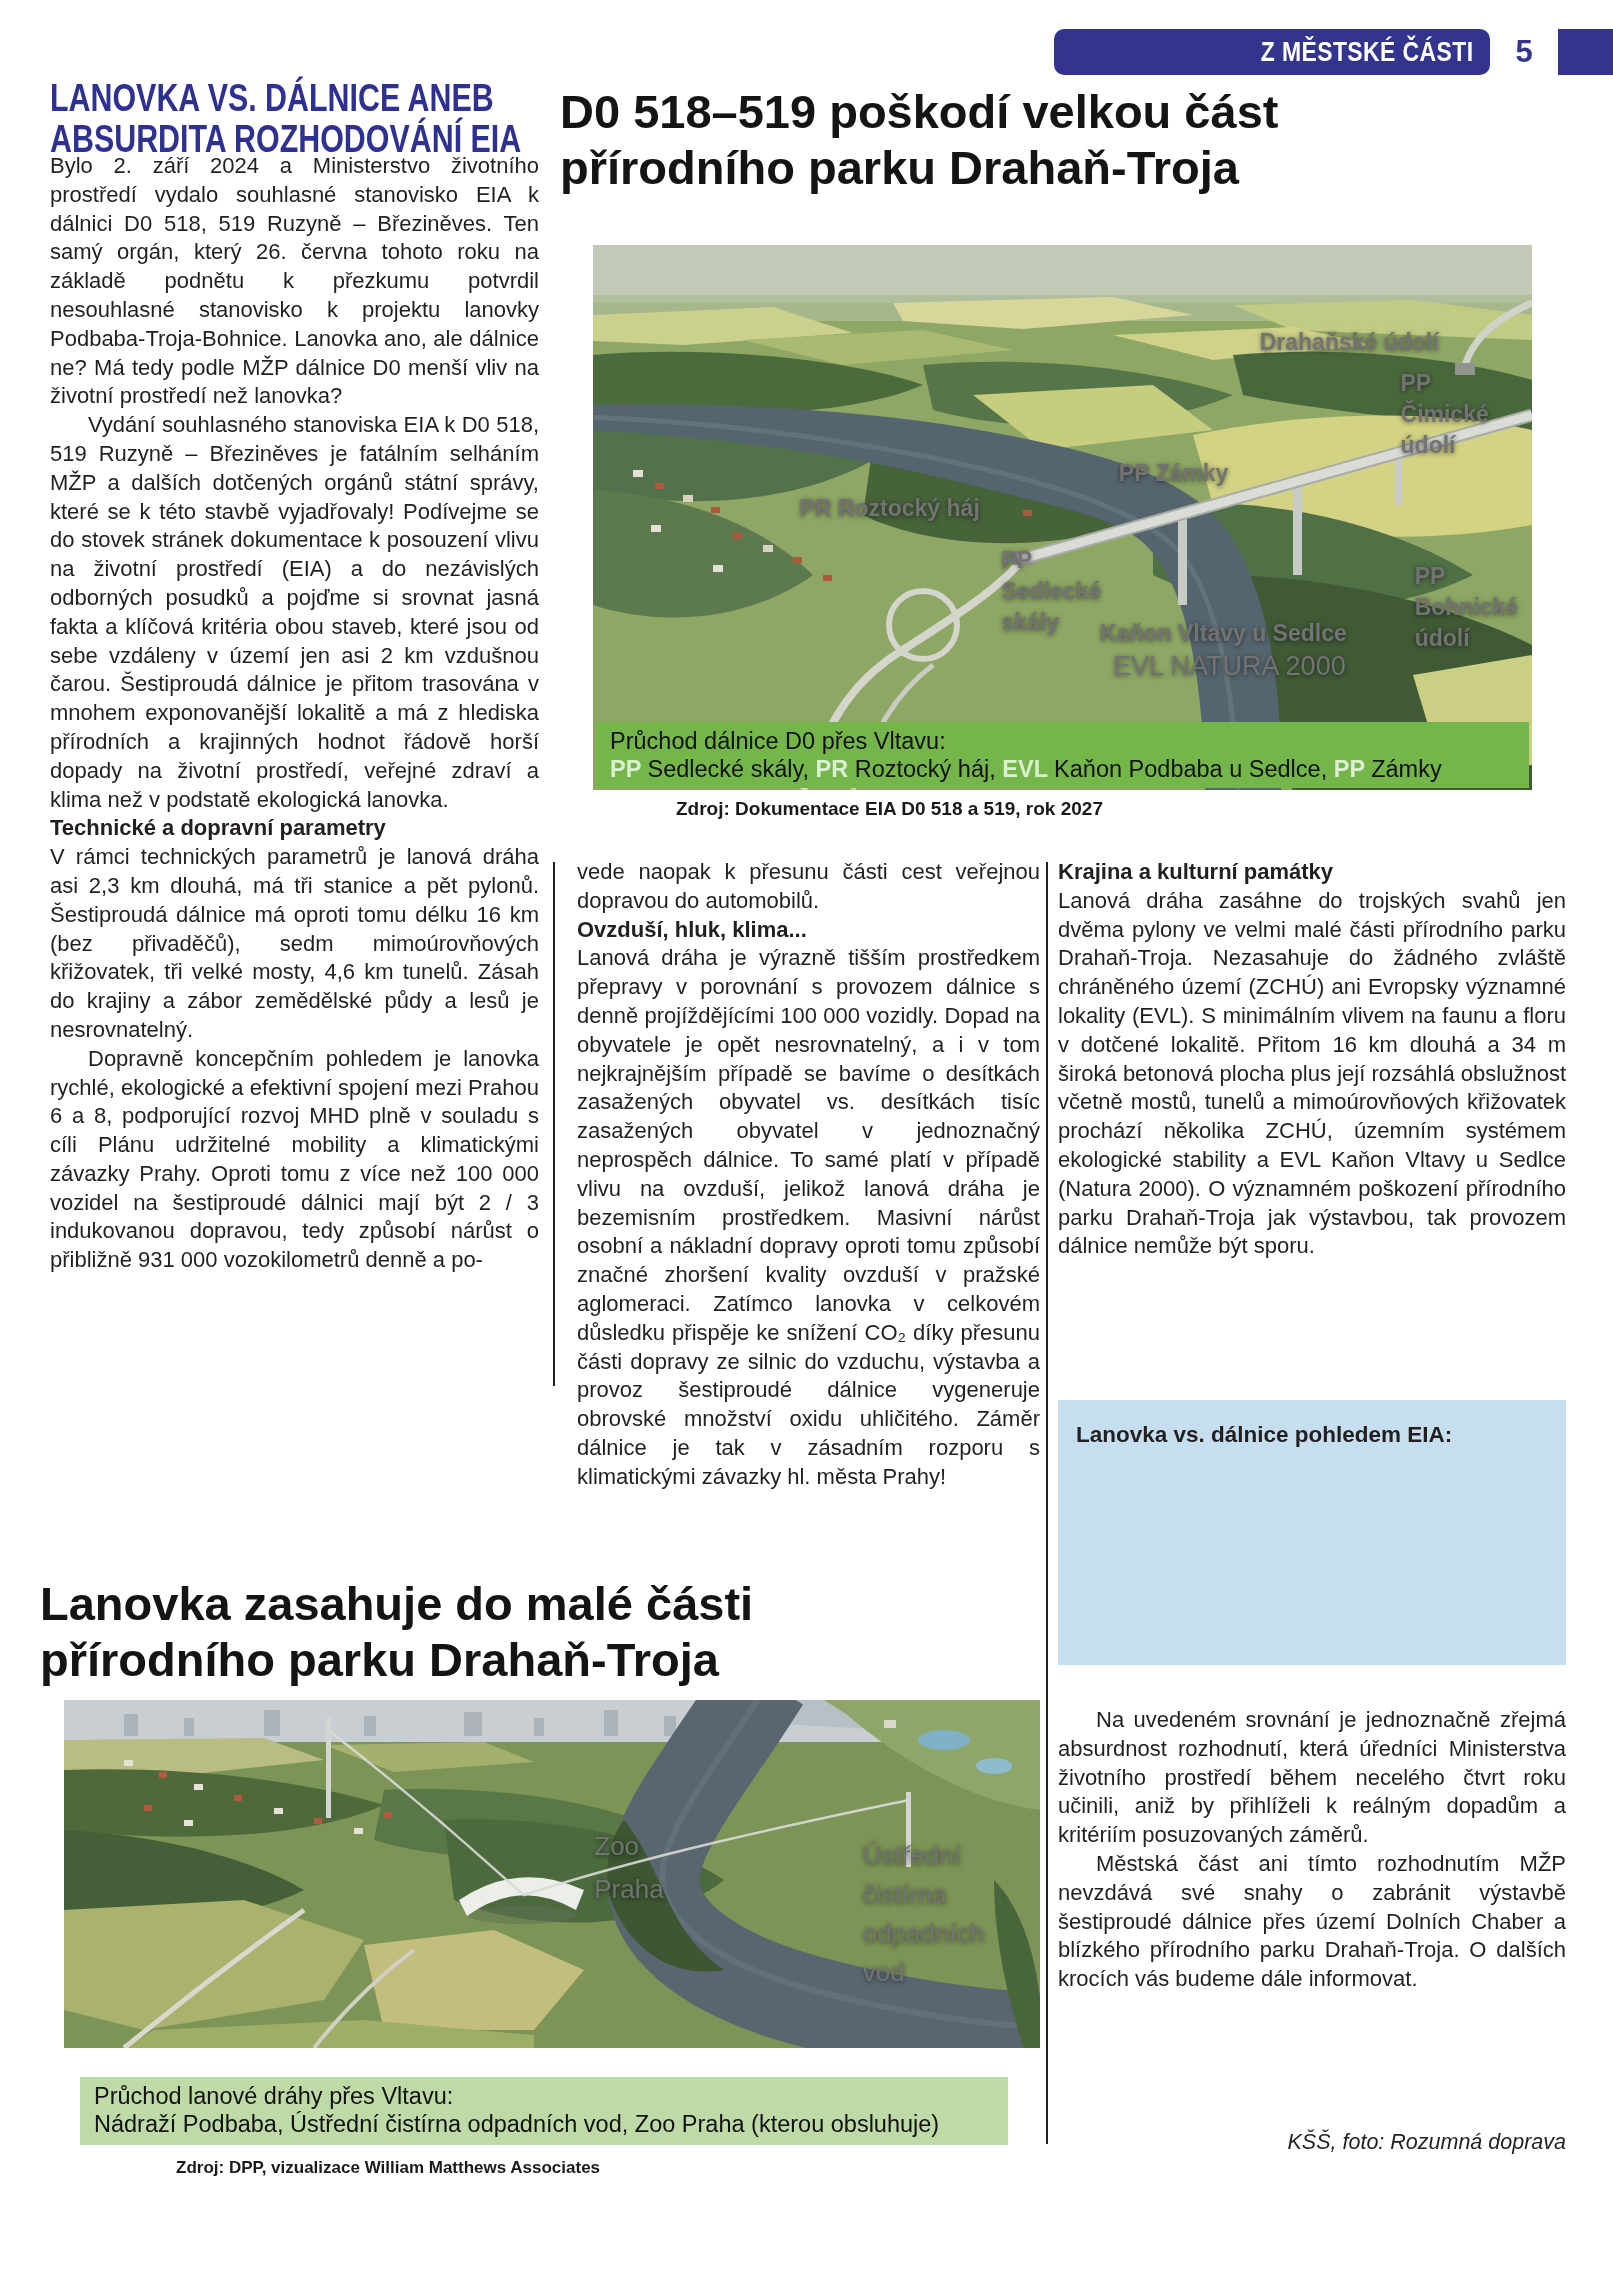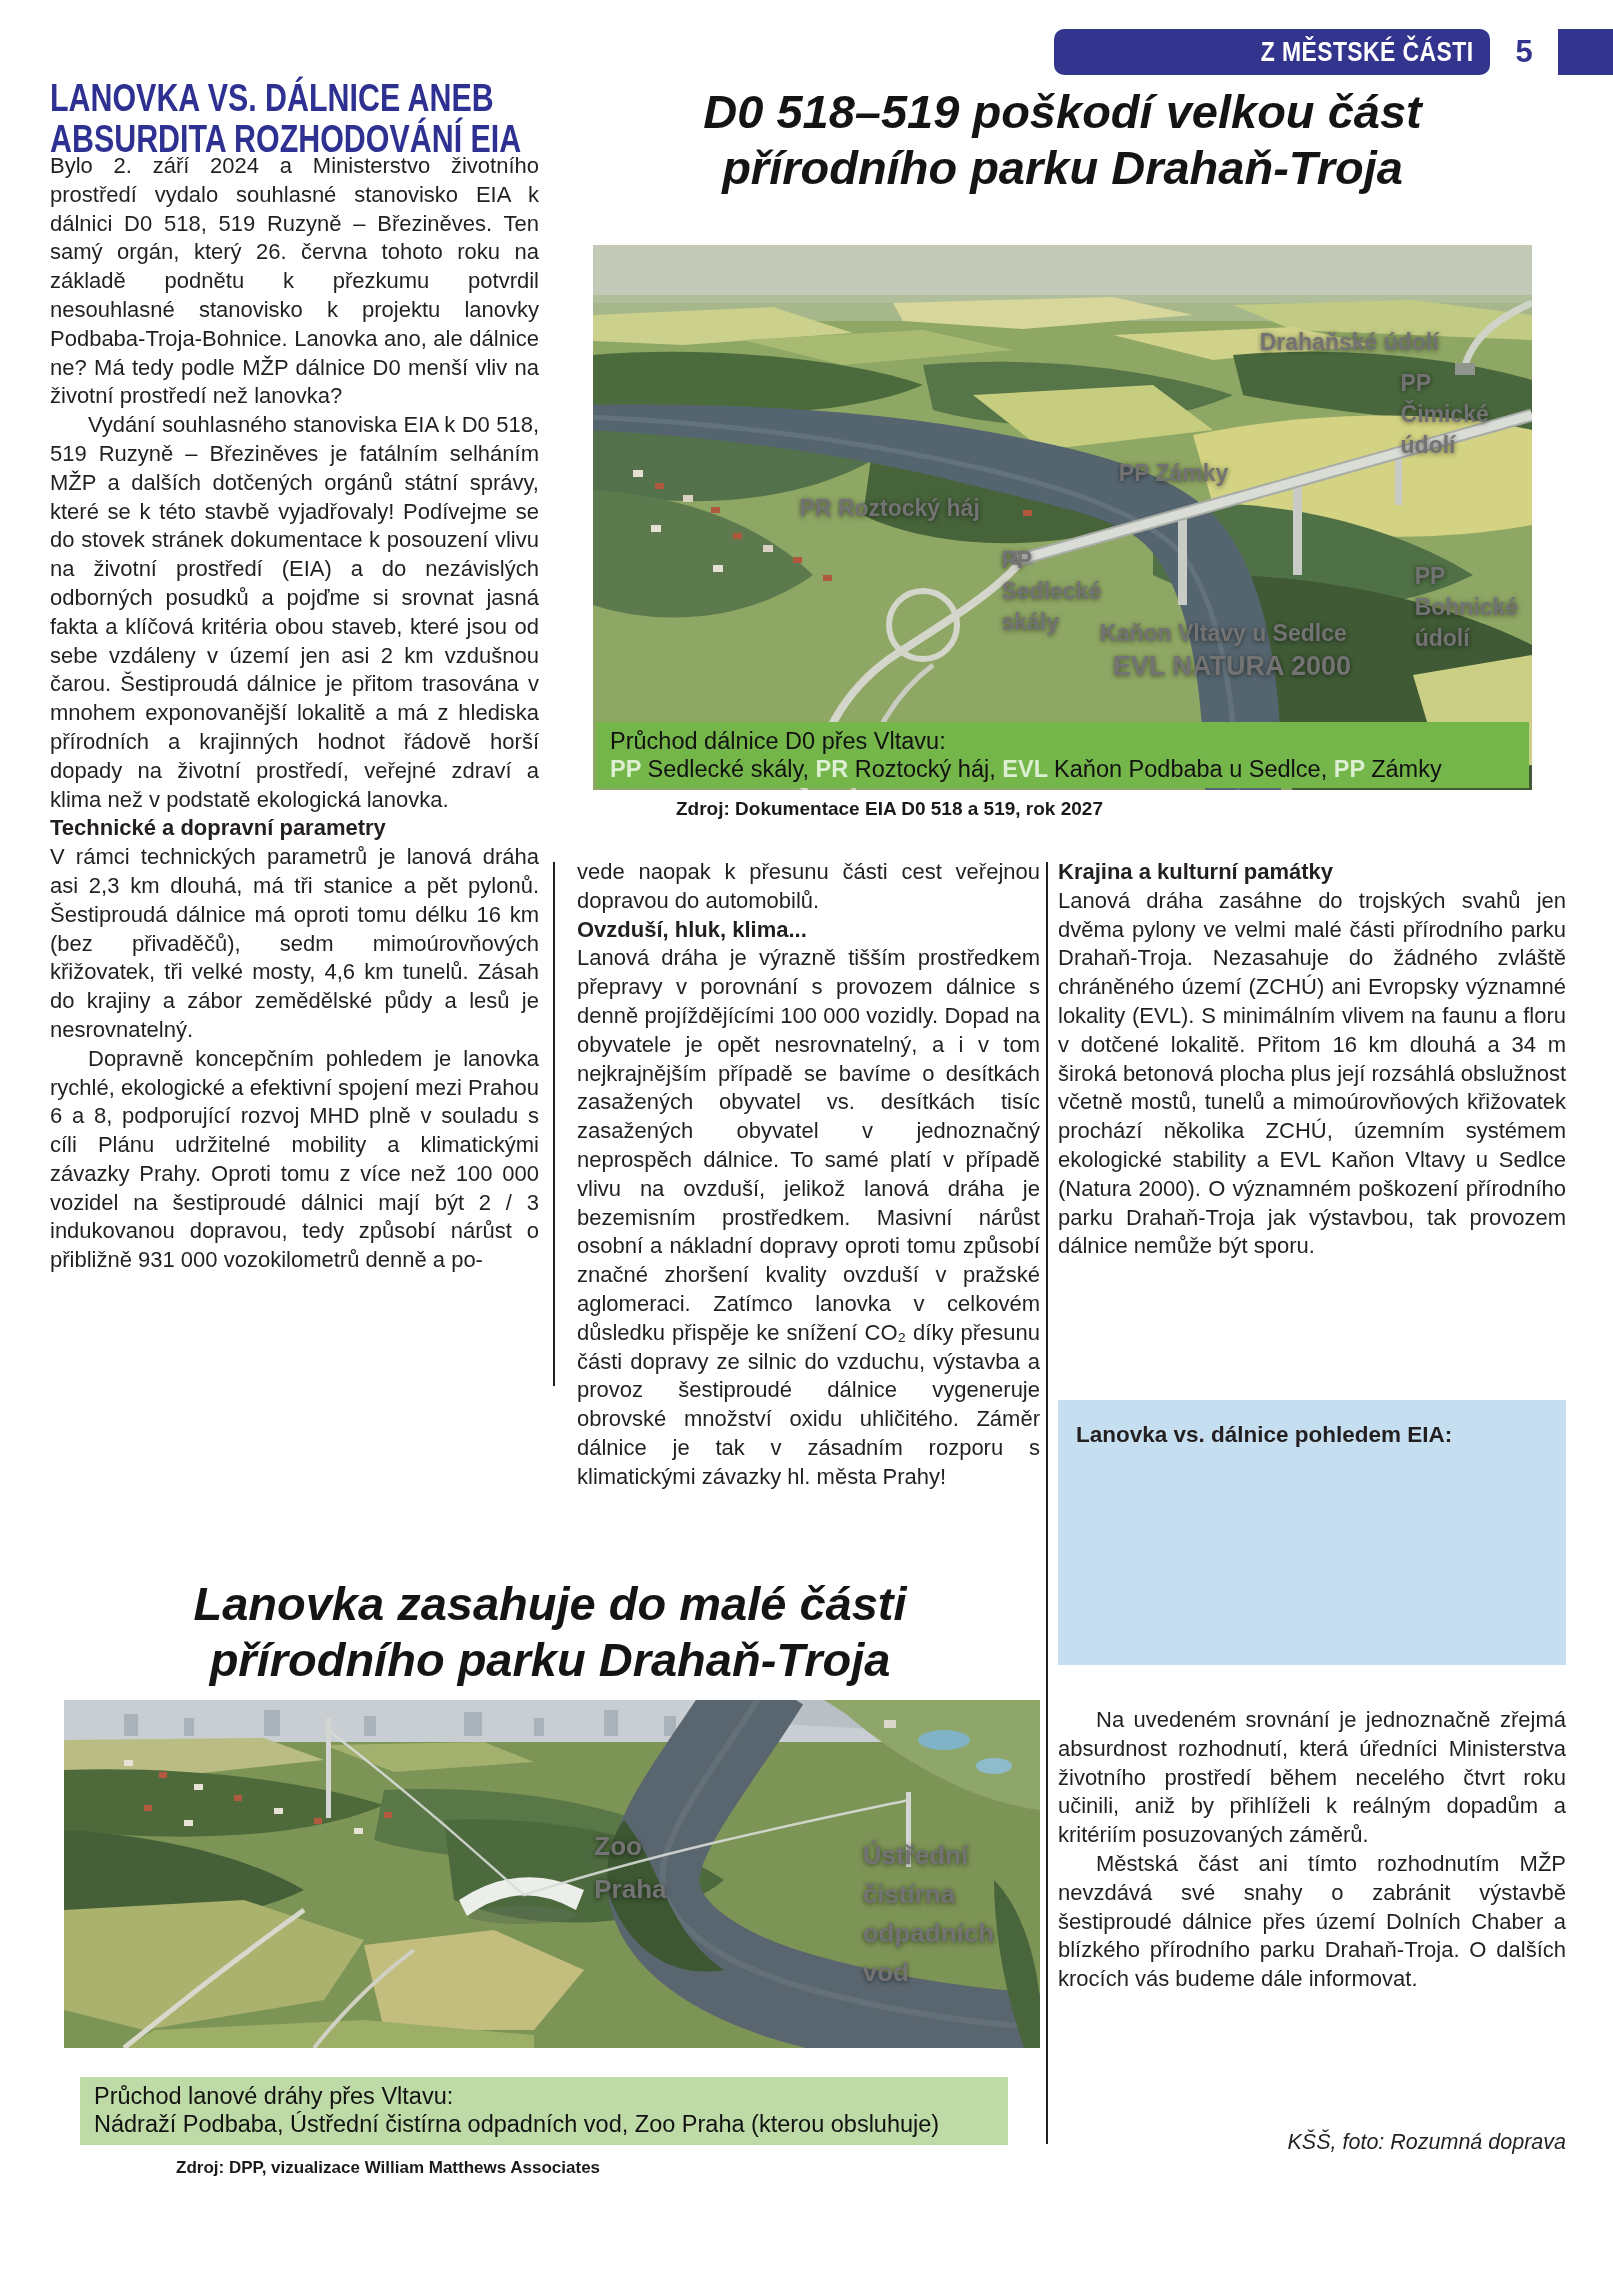--- a/index.html
+++ b/index.html
@@ -23,34 +23,34 @@
   .blue-title{left:50px;top:78px;width:560px;margin:0;color:#2e3192;
     font-size:38px;line-height:41px;font-weight:bold;transform:scaleX(.8);transform-origin:left top;
     white-space:nowrap;}
   .leftbody{left:50px;top:152px;width:489px;height:1245px;overflow:hidden;}
   .bodytext{font-size:22px;line-height:28.8px;text-align:justify;}
   .bodytext p{margin:0;}
   .bodytext p.ind{text-indent:38px;}
   .subhead{font-weight:bold;}
 
   
-  .headline{margin:0;font-size:47px;line-height:56px;font-weight:bold;color:#161413;text-align:center;font-style:italic;}
+  .headline{margin:0;font-size:47px;line-height:56px;font-weight:bold;color:#161413;text-align:left;}
   .hl1{left:560px;top:84px;width:1005px;}
   .hl2{left:40px;top:1576px;width:1020px;}
 
   
   figure{margin:0;}
   .photo{overflow:hidden;}
   .photo1{left:593px;top:245px;width:939px;height:545px;}
   .photo2{left:64px;top:1700px;width:976px;height:348px;}
   .photo svg{position:absolute;left:0;top:0;}
   .labels{position:absolute;left:0;top:0;width:100%;height:100%;}
   .photo-label{position:absolute;color:#737373;font-weight:600;font-size:23px;line-height:1.35;
     white-space:pre-line;text-shadow:0 1px 5px rgba(0,0,0,.55);}
-  .pl-bold{font-weight:bold;padding-left:13px;}
+  .pl-bold{font-weight:normal;padding-left:13px;}
 
   
   .caption1{position:absolute;left:3px;right:3px;bottom:2px;height:66px;background:#74b649;
     padding:5px 14px;box-sizing:border-box;}
   .cap-line{font-size:23.5px;line-height:28px;color:#111111;white-space:nowrap;}
   .seg-tag{color:#ddefd2;font-weight:bold;}
   .seg-plain{color:#111111;}
   .caption2{left:80px;top:2077px;width:928px;height:68px;background:#bedaa6;
     padding:5px 14px;box-sizing:border-box;}
 

